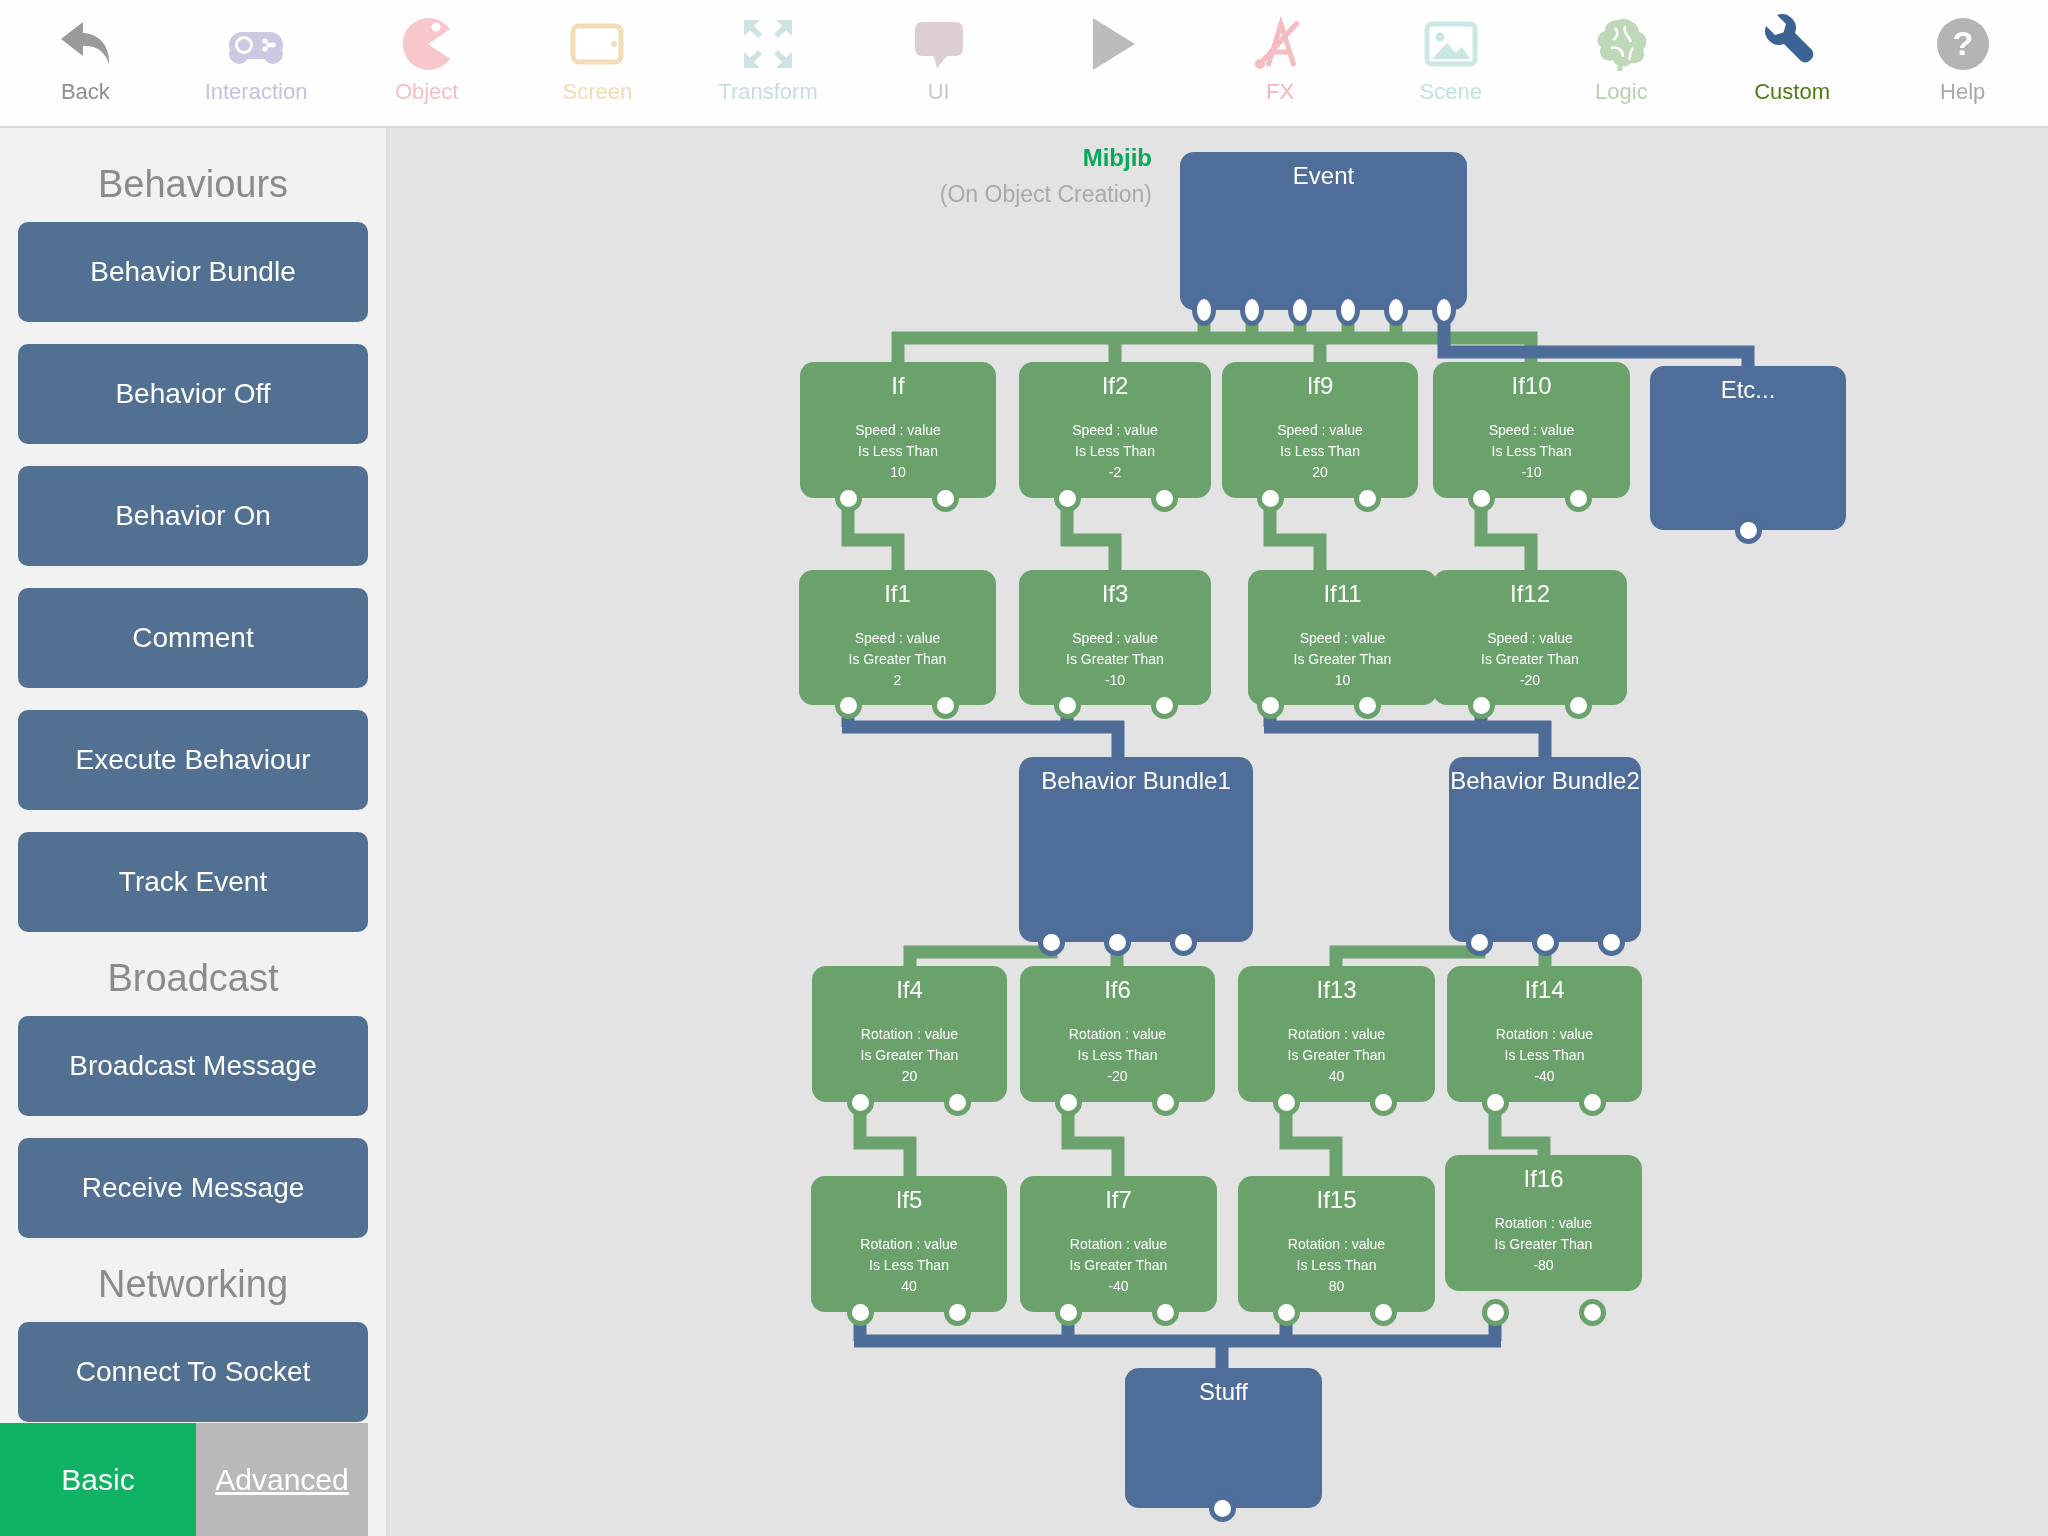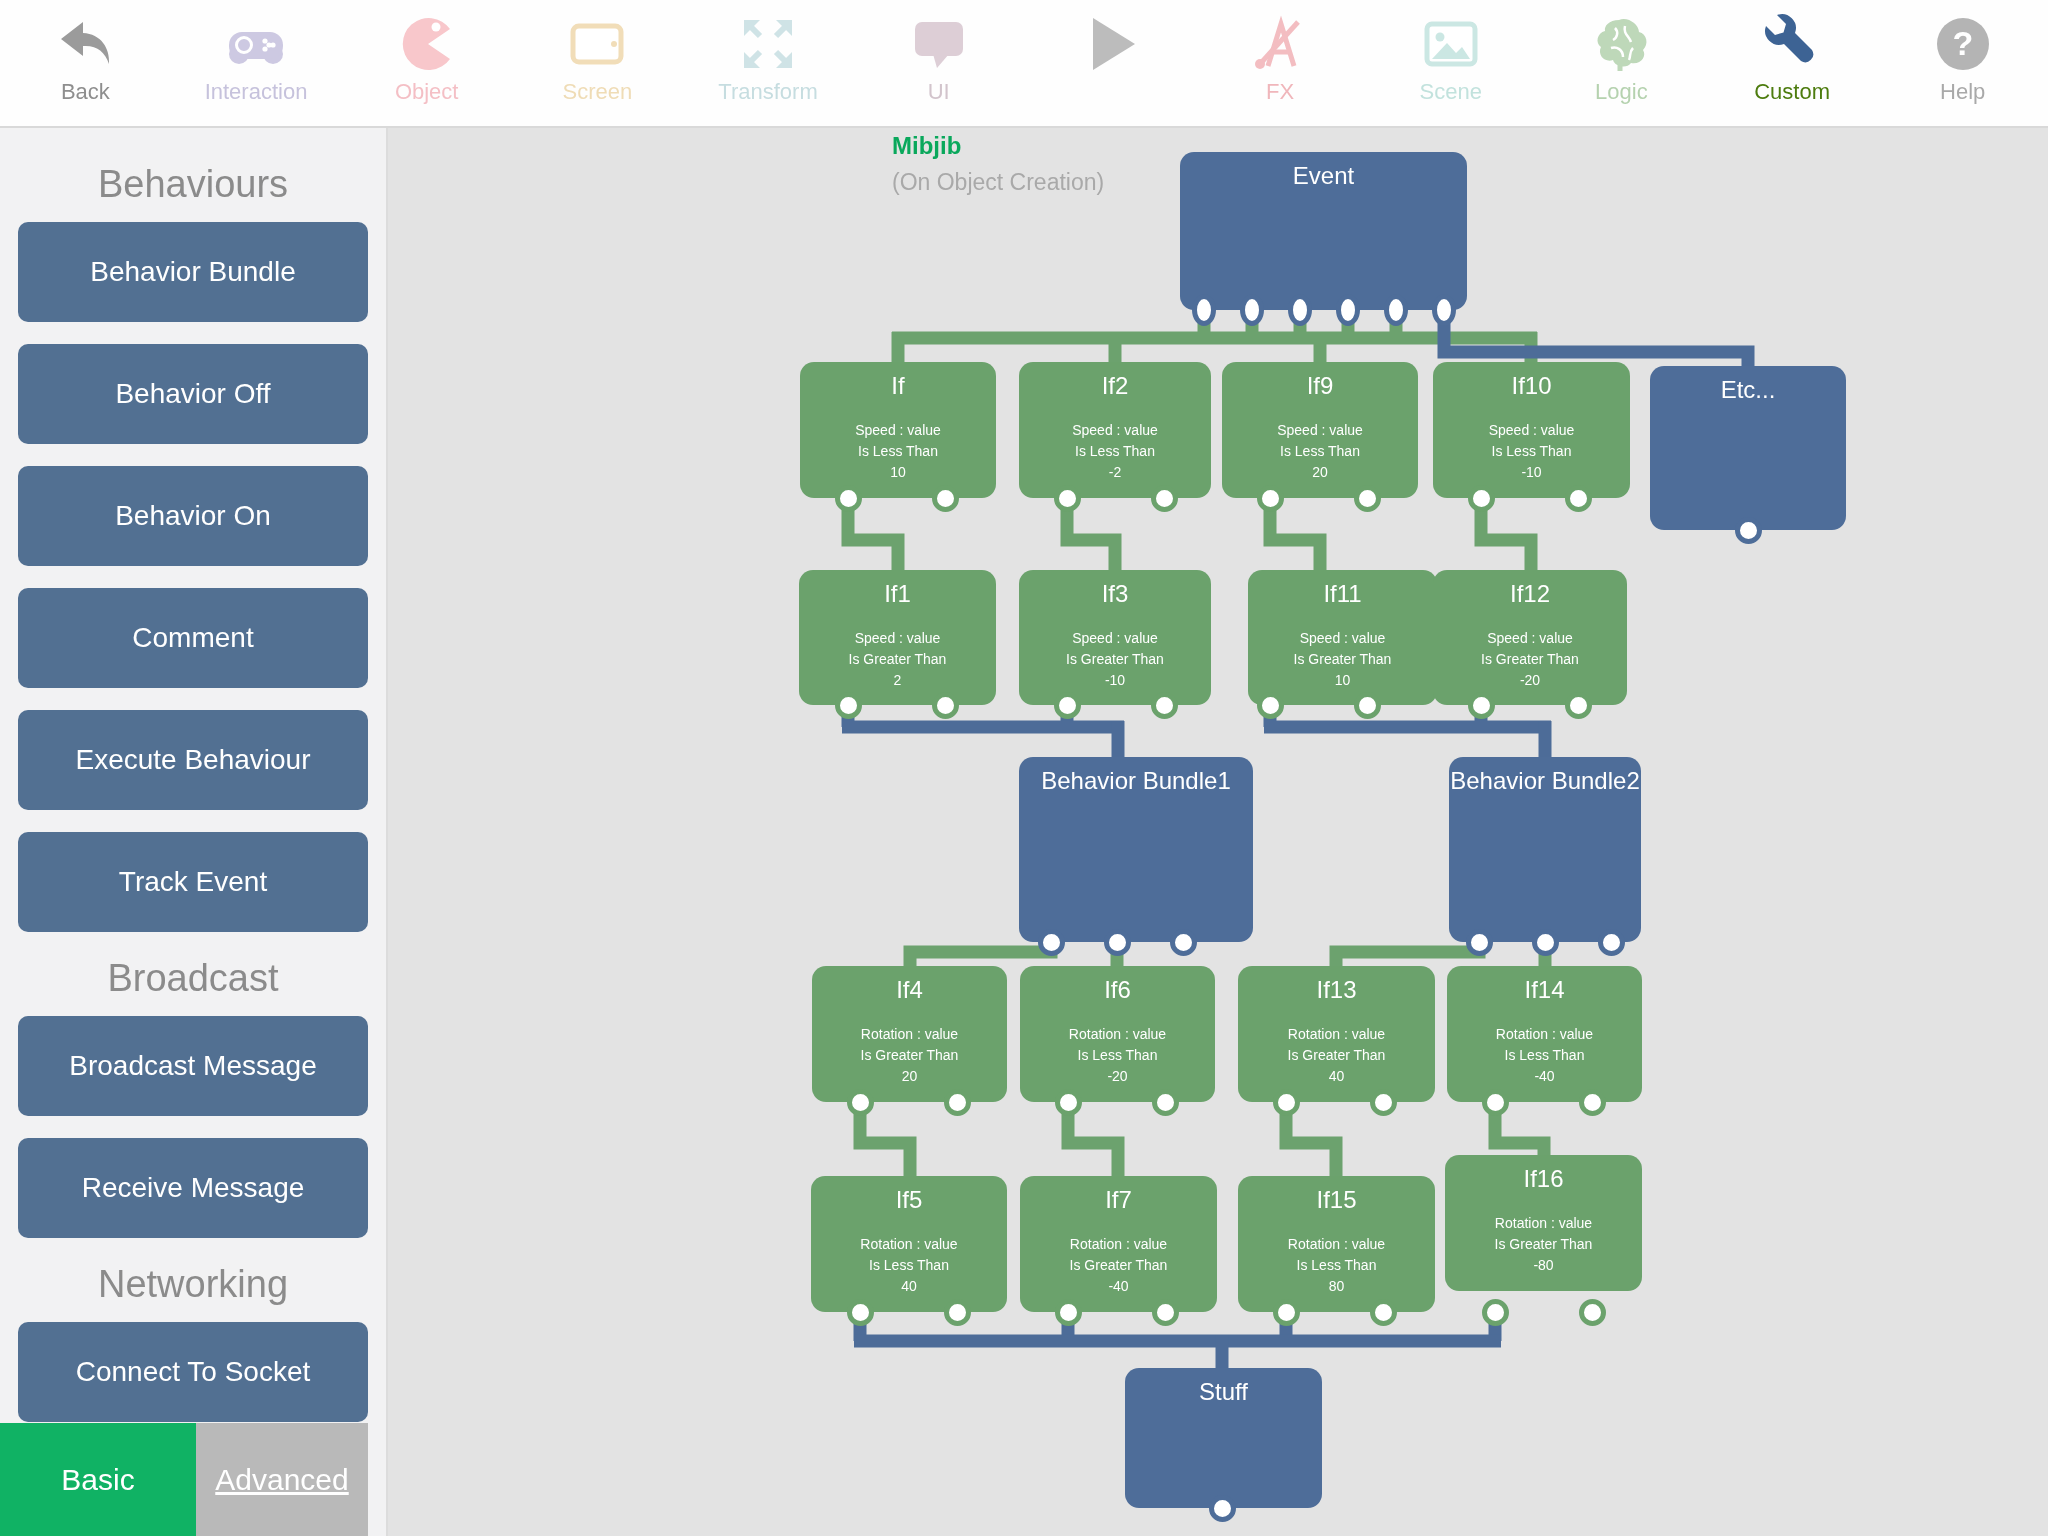--- a/index.html
+++ b/index.html
@@ -31,21 +31,21 @@
   .node{position:absolute;border-radius:14px;color:#fff;text-align:center;box-sizing:border-box;cursor:pointer;}
   .node.green{background:#6ba26c;}
   .node.blue{background:#4e6d99;}
   .node-title{margin-top:10px;font-size:24px;}
   .node-lines{margin-top:20px;font-size:14px;line-height:21px;}
   .port{position:absolute;background:#fff;border-radius:50%;box-sizing:border-box;cursor:pointer;}
   .port.green{border:5px solid #6ba26c;}
   .port.blue{border:5px solid #4e6d99;}
 
   
-  #annotation{position:absolute;left:892px;top:132px;width:260px;text-align:left;}
+  #annotation{position:absolute;left:892px;top:144px;width:260px;text-align:right;}
   #annotation-title{font-size:24px;font-weight:bold;color:#0aa85c;}
   #annotation-sub{font-size:23px;color:#a9a9a9;margin-top:9px;}
 </style>
 </head>
 <body>
 
 <div id="root">
   <div id="toolbar">
       <div class="tb-item">
         <div class="tb-icon">

